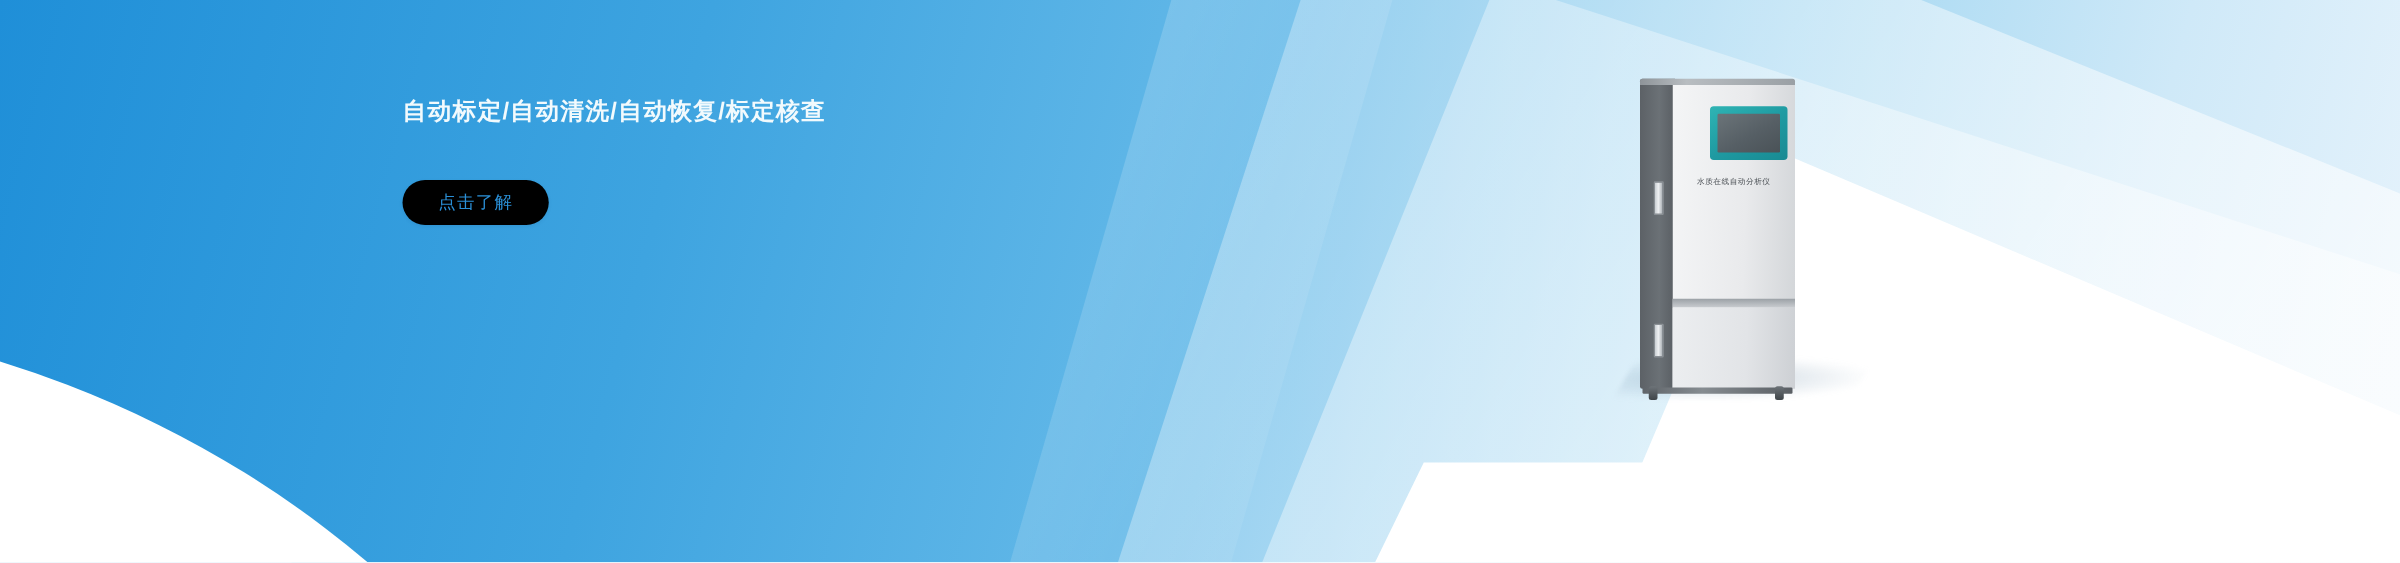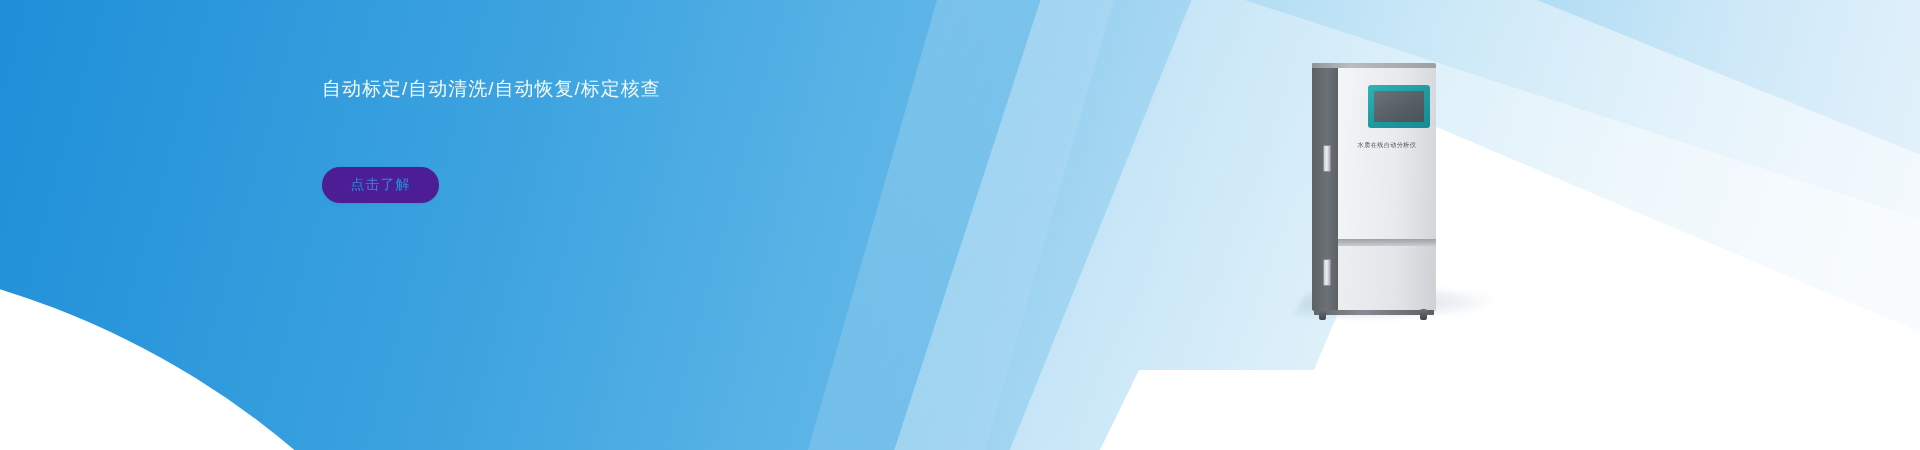--- a/index.html
+++ b/index.html
@@ -114,31 +114,31 @@
     font-weight: 400;
     letter-spacing: 2px;
     text-shadow: 0 1px 2px rgba(0,70,120,0.10);
     white-space: nowrap;
   }
   .subhead {
     margin-top: 24px;
     color: #f2fafd;
     font-size: 19px;
     letter-spacing: 1px;
-    font-weight: 400;
+    font-weight: 700;
     white-space: nowrap;
   }
   .cta-btn {
-    margin-top: 65px;
+    margin-top: 42px;
     display: inline-flex;
     align-items: center;
     justify-content: center;
     width: 117px;
     height: 36px;
-    background: #4c1d95;
+    background: #000000;
     color: #2a8fd6;
     font-size: 14px;
     letter-spacing: 1px;
     border: none;
     border-radius: 18px;
     cursor: pointer;
     font-family: inherit;
     box-shadow: 0 1px 3px rgba(0,60,110,0.10);
   }
 

